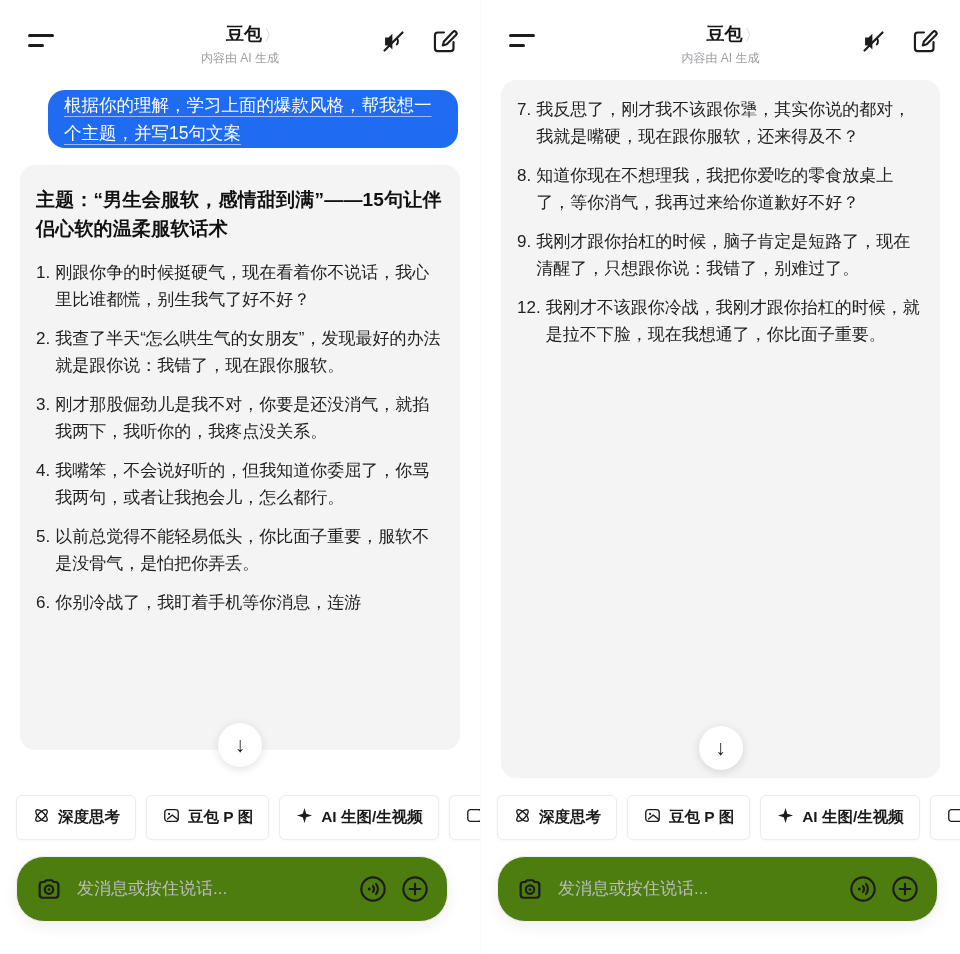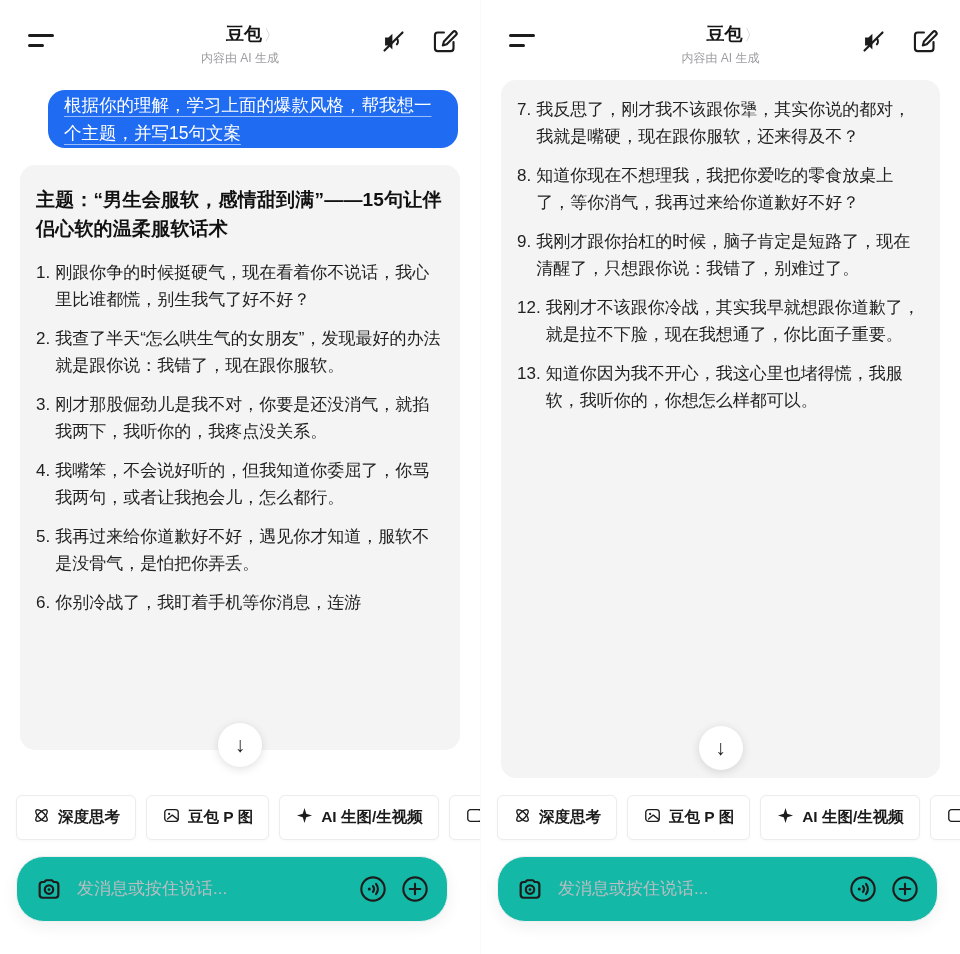--- a/index.html
+++ b/index.html
@@ -48,21 +48,21 @@
 
   
   .chips { position:absolute; top:795px; left:16px; right:-80px; display:flex; gap:10px; }
   .chip { flex:0 0 auto; display:flex; align-items:center; gap:7px; background:#fff;
           border:1px solid var(--chip_border,#ececec); border-radius:6px; height:45px;
           padding:0 15px; font-size:15.5px; font-weight:600; color:#1a1a1a; cursor:pointer;
           box-shadow:0 1px 3px rgba(0,0,0,.03); white-space:nowrap; }
   .chip svg { width:19px; height:19px; }
 
   
-  .inputbar { position:absolute; top:856px; left:16px; right:32px; height:66px; background:#14b8a6;
+  .inputbar { position:absolute; top:856px; left:16px; right:32px; height:66px; background:#4d7c0f;
               border:1px solid #f0f0f1; border-radius:28px; box-shadow:0 5px 16px rgba(0,0,0,.06);
               display:flex; align-items:center; padding:0 18px; gap:14px; }
   .panel.right .inputbar { right:22px; }
   .ibtn { width:28px; height:28px; flex:0 0 auto; cursor:pointer; }
   .ibtn svg { width:100%; height:100%; }
   .msg-input { flex:1 1 auto; border:none; outline:none; font-size:17px; color:#222; background:transparent;
                font-family:"Liberation Sans","DejaVu Sans",sans-serif; }
   .msg-input::placeholder { color:var(--placeholder,#bdbdc2); }
 </style>
 </head>
@@ -110,21 +110,21 @@
     <div class="item">
         <span class="num">3.</span>
         <span class="txt">刚才那股倔劲儿是我不对，你要是还没消气，就掐我两下，我听你的，我疼点没关系。</span>
       </div>
     <div class="item">
         <span class="num">4.</span>
         <span class="txt">我嘴笨，不会说好听的，但我知道你委屈了，你骂我两句，或者让我抱会儿，怎么都行。</span>
       </div>
     <div class="item">
         <span class="num">5.</span>
-        <span class="txt">我再过来给你道歉好不好，遇见你才知道，服软不是没骨气，是怕把你弄丢。</span>
+        <span class="txt">以前总觉得不能轻易低头，你比面子重要，服软不是没骨气，是怕把你弄丢。</span>
       </div>
     <div class="item">
         <span class="num">6.</span>
         <span class="txt">你别冷战了，我盯着手机等你消息，连游</span>
       </div>
   </div>
 
   <div class="scroll-btn">
       <span>↓</span>
     </div>
@@ -220,25 +220,21 @@
     <div class="item">
         <span class="num">8.</span>
         <span class="txt">知道你现在不想理我，我把你爱吃的零食放桌上了，等你消气，我再过来给你道歉好不好？</span>
       </div>
     <div class="item">
         <span class="num">9.</span>
         <span class="txt">我刚才跟你抬杠的时候，脑子肯定是短路了，现在清醒了，只想跟你说：我错了，别难过了。</span>
       </div>
     <div class="item">
         <span class="num">12.</span>
-        <span class="txt">我刚才不该跟你冷战，其实我早就想跟你道歉了，就是拉不下脸，现在我想通了，你比面子重要。</span>
-      </div>
-    <div class="item">
-        <span class="num">13.</span>
-        <span class="txt">知道你因为我不开心，我这心里也堵得慌，我服软，我听你的，你想怎么样都可以。</span>
+        <span class="txt">我刚才不该跟你冷战，我刚才跟你抬杠的时候，就是拉不下脸，现在我想通了，你比面子重要。</span>
       </div>
   </div>
 
   <div class="scroll-btn">
       <span>↓</span>
     </div>
 
   <div class="chips">
     <div class="chip">
       <span><svg viewBox="0 0 24 24" fill="none" stroke="#1c1c1c" stroke-width="1.7">

